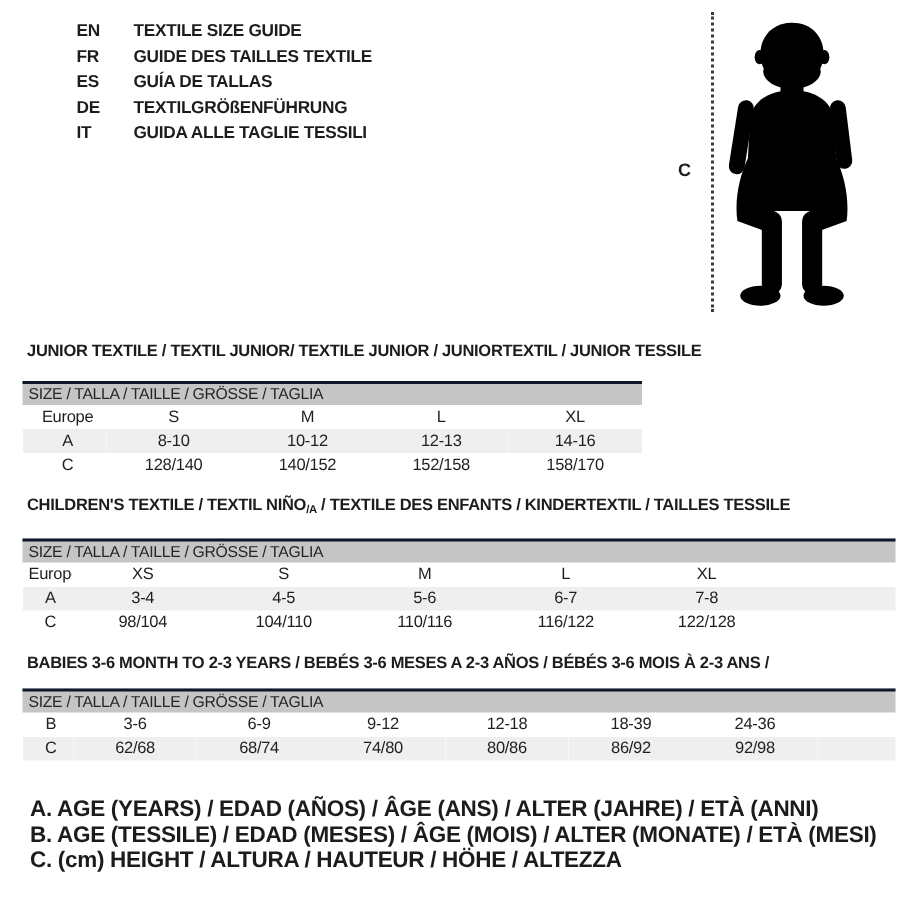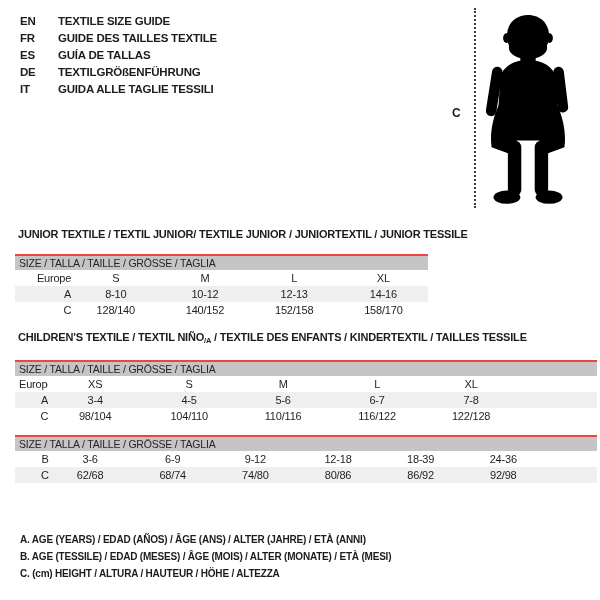--- a/index.html
+++ b/index.html
@@ -6,49 +6,49 @@
   body{
     width:600px;height:600px;background:#ffffff;position:relative;
     font-family:"Liberation Sans", sans-serif;color:#1c1c1c;
     letter-spacing:-0.2px;overflow:hidden;
   }
   .abs{position:absolute;}
 
   
   .lang-block{left:20px;top:13px;}
   .lang-row{display:flex;line-height:16.9px;font-size:11.5px;font-weight:700;}
-  .lang-code{width:38px;}
+  .lang-code{width:38px;margin-left:31px;}
 
   
   .height-line{left:474px;top:8px;height:200px;width:0;border-left:2px dotted #3a3a3a;}
   .figure-label{left:452px;top:106px;font-size:12px;font-weight:700;}
   .baby-svg{left:482px;top:9px;}
 
   
   .tbl-section{left:15px;}
   .tbl-title{font-size:11px;line-height:13px;font-weight:700;margin:12px 0 13px 3px;white-space:nowrap;}
   .tbl-title .sub{font-size:7.5px;vertical-align:-2px;}
   .tbl-title.two-line{line-height:15px;margin-bottom:9px;}
   .size-bar{
-    box-sizing:border-box;height:16px;background:#c5c5c5;border-top:2px solid #ef4444;
+    box-sizing:border-box;height:16px;background:#c5c5c5;border-top:2px solid #0f172a;
     font-size:10.5px;line-height:13px;padding:1px 0 0 4px;color:#252525;font-weight:400;
   }
   table{border-collapse:collapse;table-layout:fixed;width:100%;}
   td{height:16px;padding:0;font-size:11px;font-weight:400;text-align:center;
      white-space:nowrap;overflow:hidden;color:#1f1f1f;}
-  td.row-label{text-align:right;padding-left:4px;margin-top:36px;}
+  td.row-label{text-align:center;padding-left:4px;margin-top:36px;}
   tr.shaded{background:#efefef;}
 
   #tbl-junior{top:216px;width:413px;}
   #tbl-children{top:319px;width:582px;}
   #tbl-babies{top:423px;width:582px;}
 
   
   .footnotes{left:20px;top:531px;}
-  .footnote{font-size:10px;font-weight:700;line-height:17px;white-space:nowrap;}
+  .footnote{font-size:15px;font-weight:700;line-height:17px;white-space:nowrap;}
 </style>
 </head>
 <body>
 
 <div class="abs lang-block">
   <div class="lang-row">
     <span class="lang-code">EN</span>
     <span>TEXTILE SIZE GUIDE</span>
   </div>
   <div class="lang-row">
@@ -166,20 +166,21 @@
       <td>116/122</td>
       <td>122/128</td>
       <td></td>
     </tr>
   </tbody>
     </table>
 </div>
 
 <div class="abs tbl-section" id="tbl-babies">
   <div class="tbl-title two-line">
+    <div>BABIES 3-6 MONTH TO 2-3 YEARS / BEBÉS 3-6 MESES A 2-3 AÑOS / BÉBÉS 3-6 MOIS À 2-3 ANS /</div>
   </div>
   <div class="size-bar">SIZE / TALLA / TAILLE / GRÖSSE / TAGLIA</div>
   <table>
     <colgroup>
         <col style="width:5.8%">
         <col style="width:14.2%">
         <col style="width:14.2%">
         <col style="width:14.2%">
         <col style="width:14.2%">
         <col style="width:14.2%">

